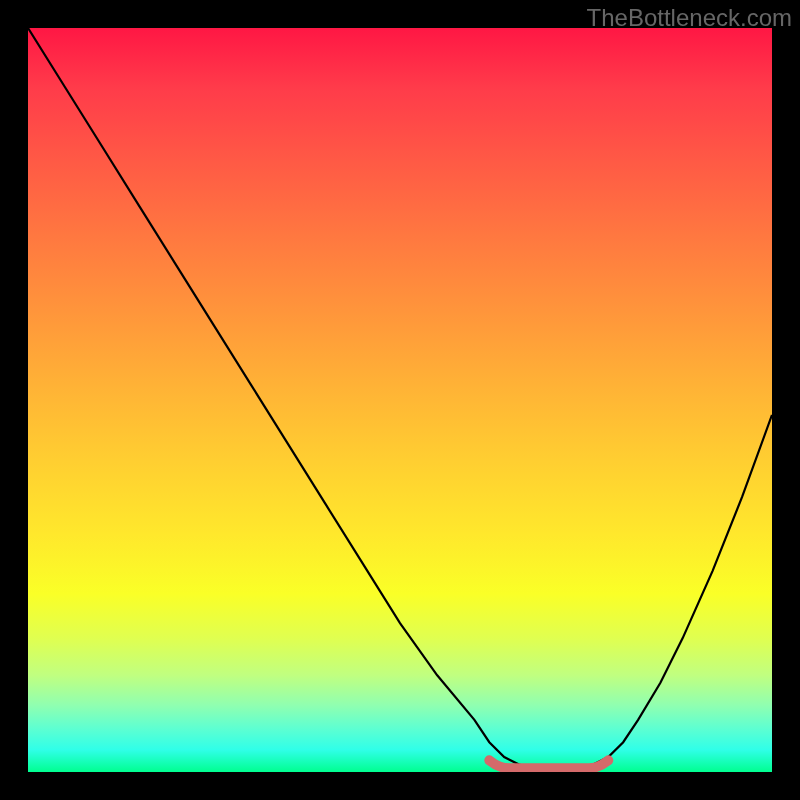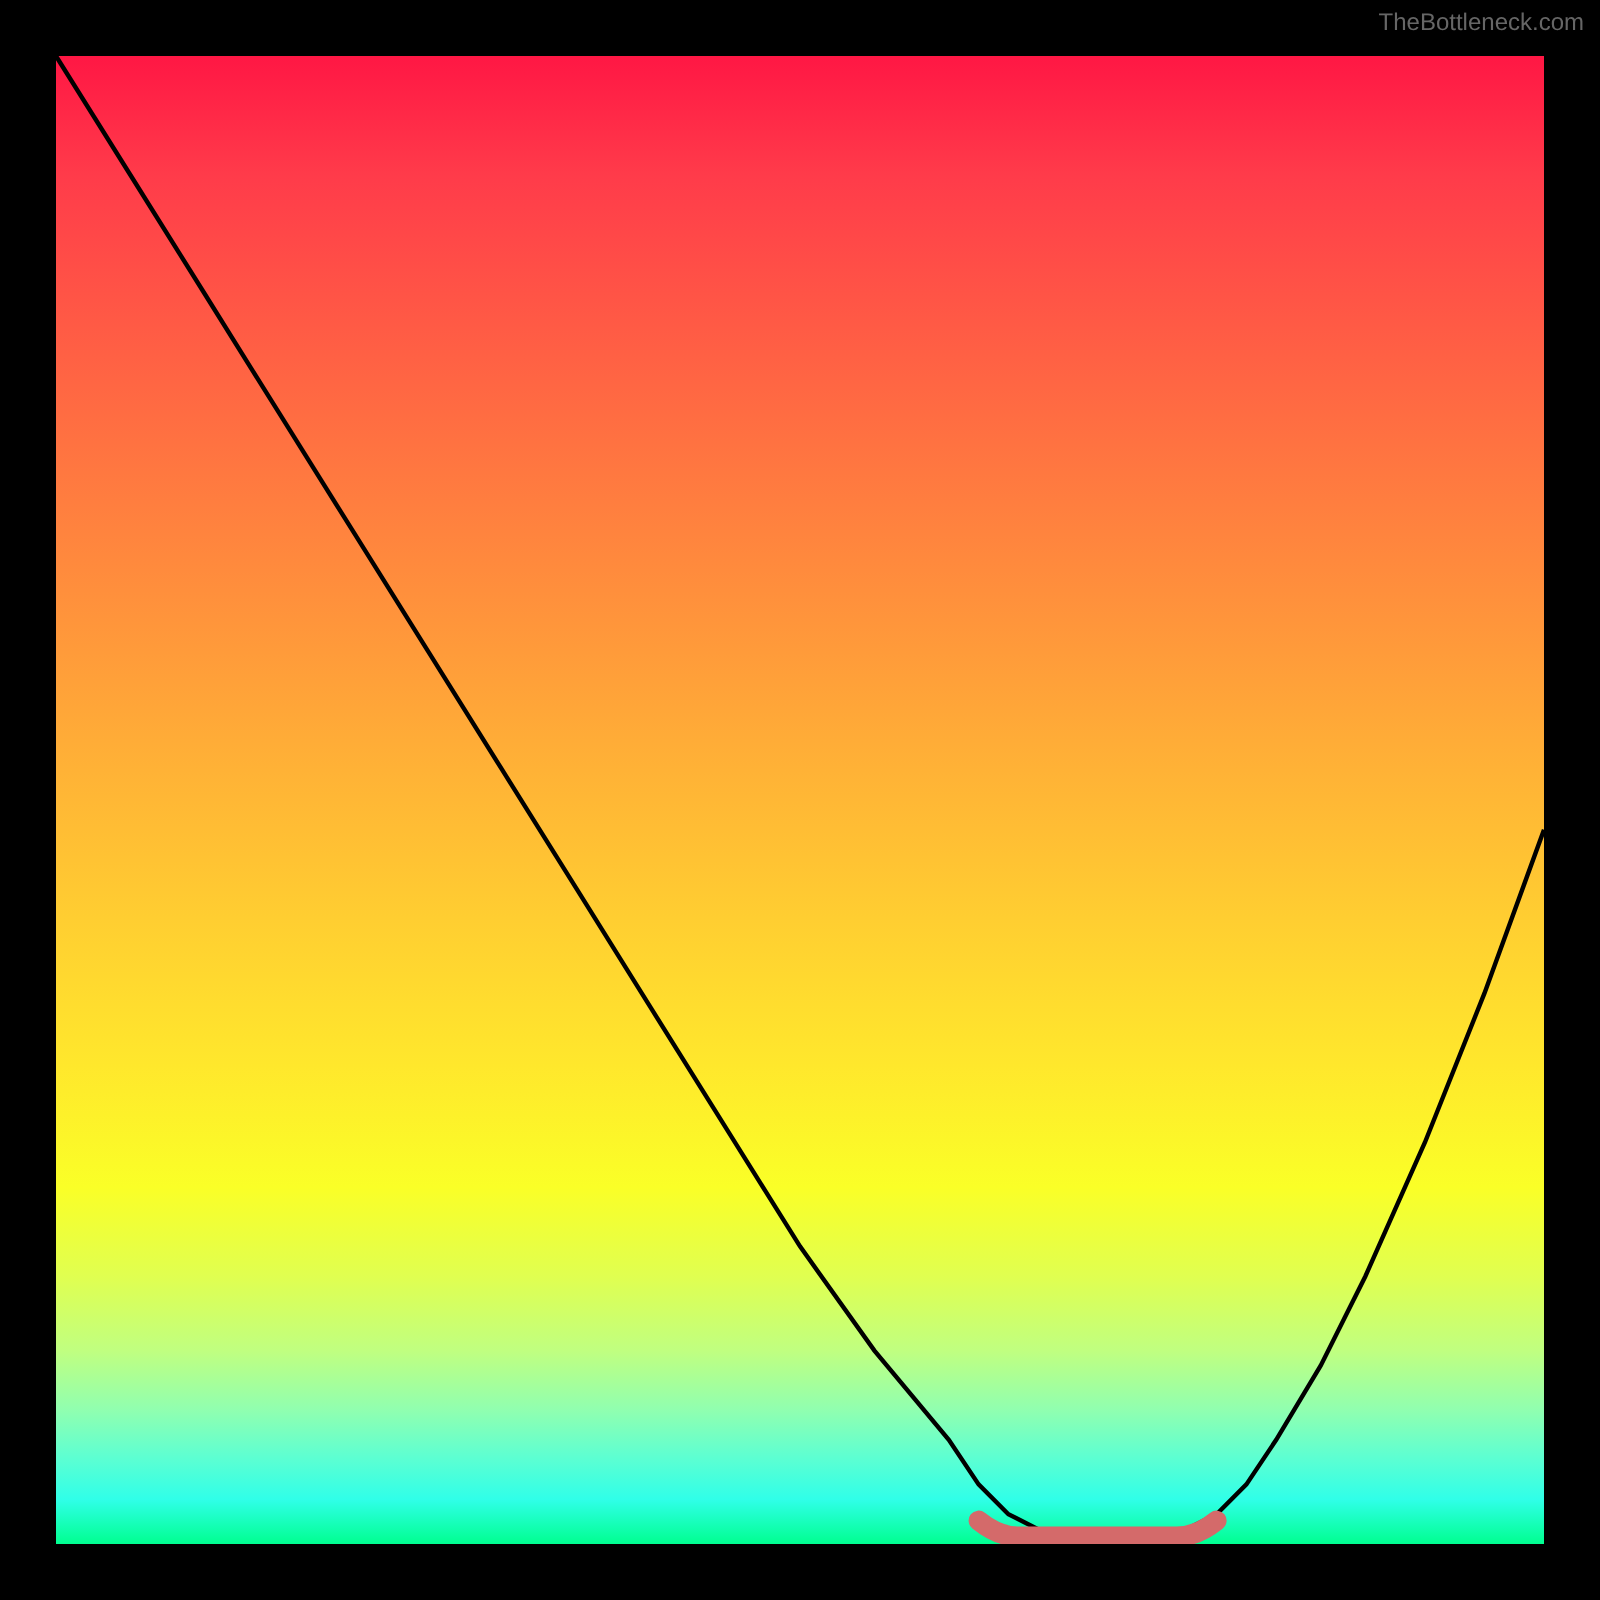--- a/index.html
+++ b/index.html
@@ -9,21 +9,21 @@
     height: 800px;
     background: #000;
     position: relative;
     font-family: Arial, sans-serif;
   }
   .watermark {
     position: absolute;
     top: 4px;
     right: 8px;
     color: #666;
-    font-size: 12px;
+    font-size: 24px;
     font-weight: 500;
     z-index: 10;
   }
   .plot-area {
     position: absolute;
     top: 28px;
     left: 28px;
     width: 744px;
     height: 744px;
     overflow: hidden;

